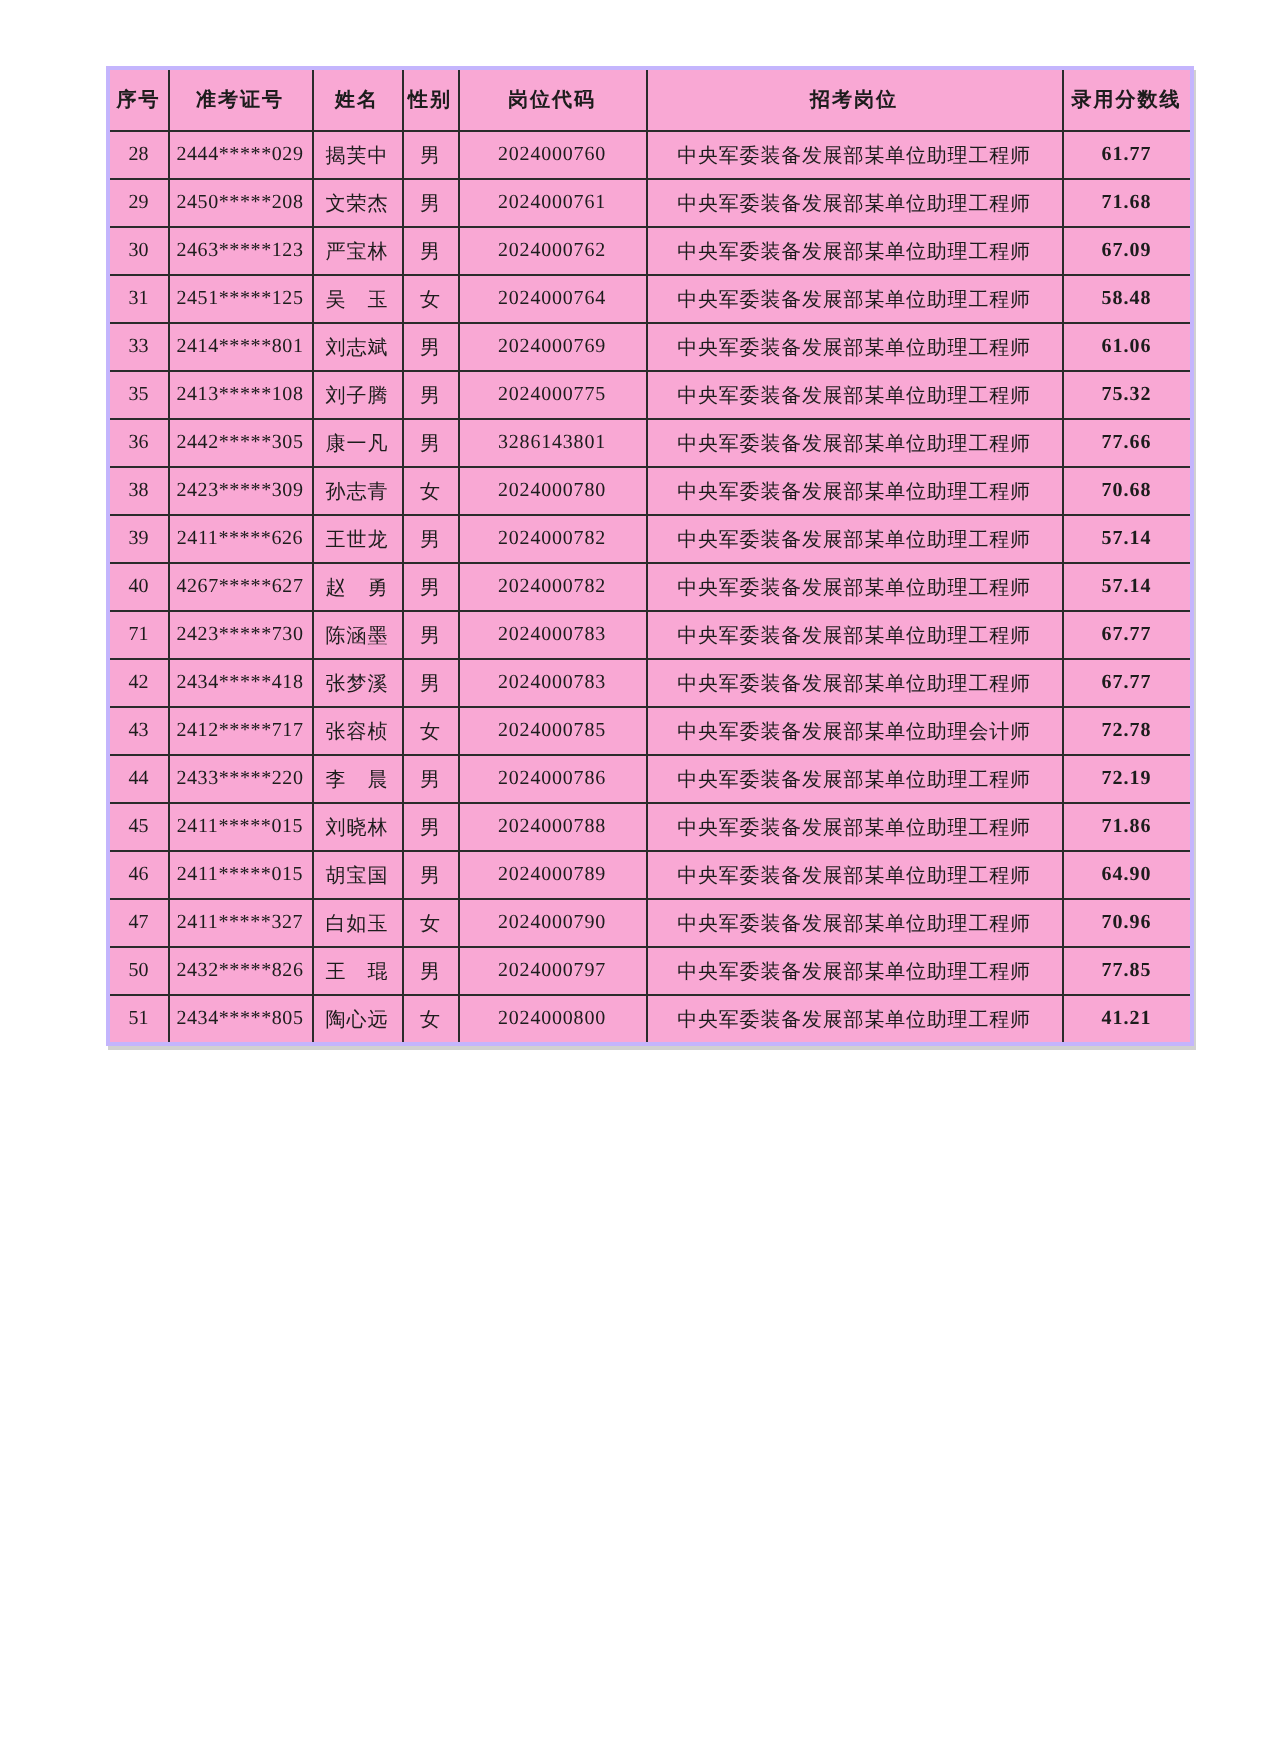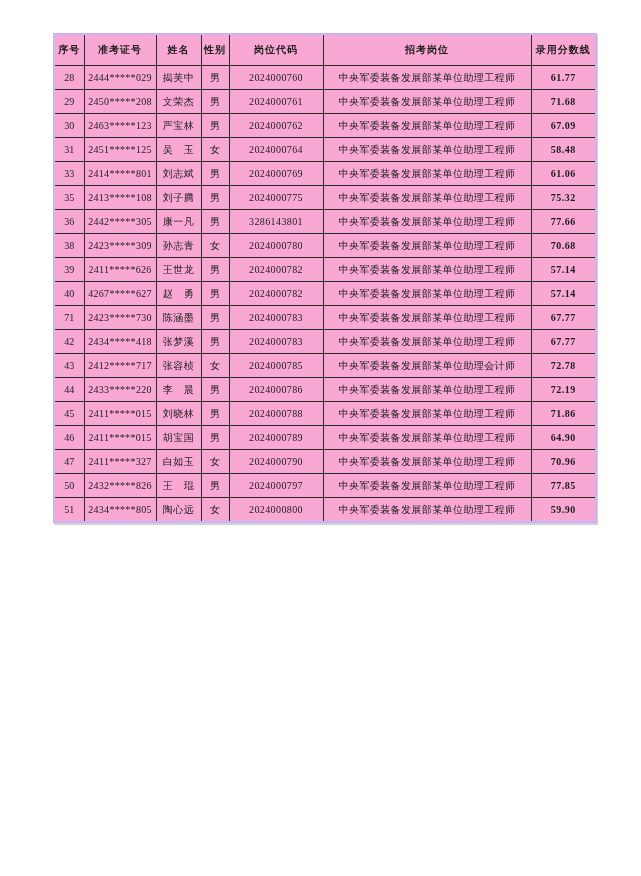--- a/index.html
+++ b/index.html
@@ -269,17 +269,17 @@
     <td class="c-score">77.85</td>
   </tr>
 
   <tr>
     <td class="c-index">51</td>
     <td class="c-ticket">2434*****805</td>
     <td class="c-name">陶心远</td>
     <td class="c-gender">女</td>
     <td class="c-code">2024000800</td>
     <td class="c-position">中央军委装备发展部某单位助理工程师</td>
-    <td class="c-score">59.90</td>
+    <td class="c-score">41.21</td>
   </tr>
 </tbody>
   </table>
 </div>
 
 </body></html>

